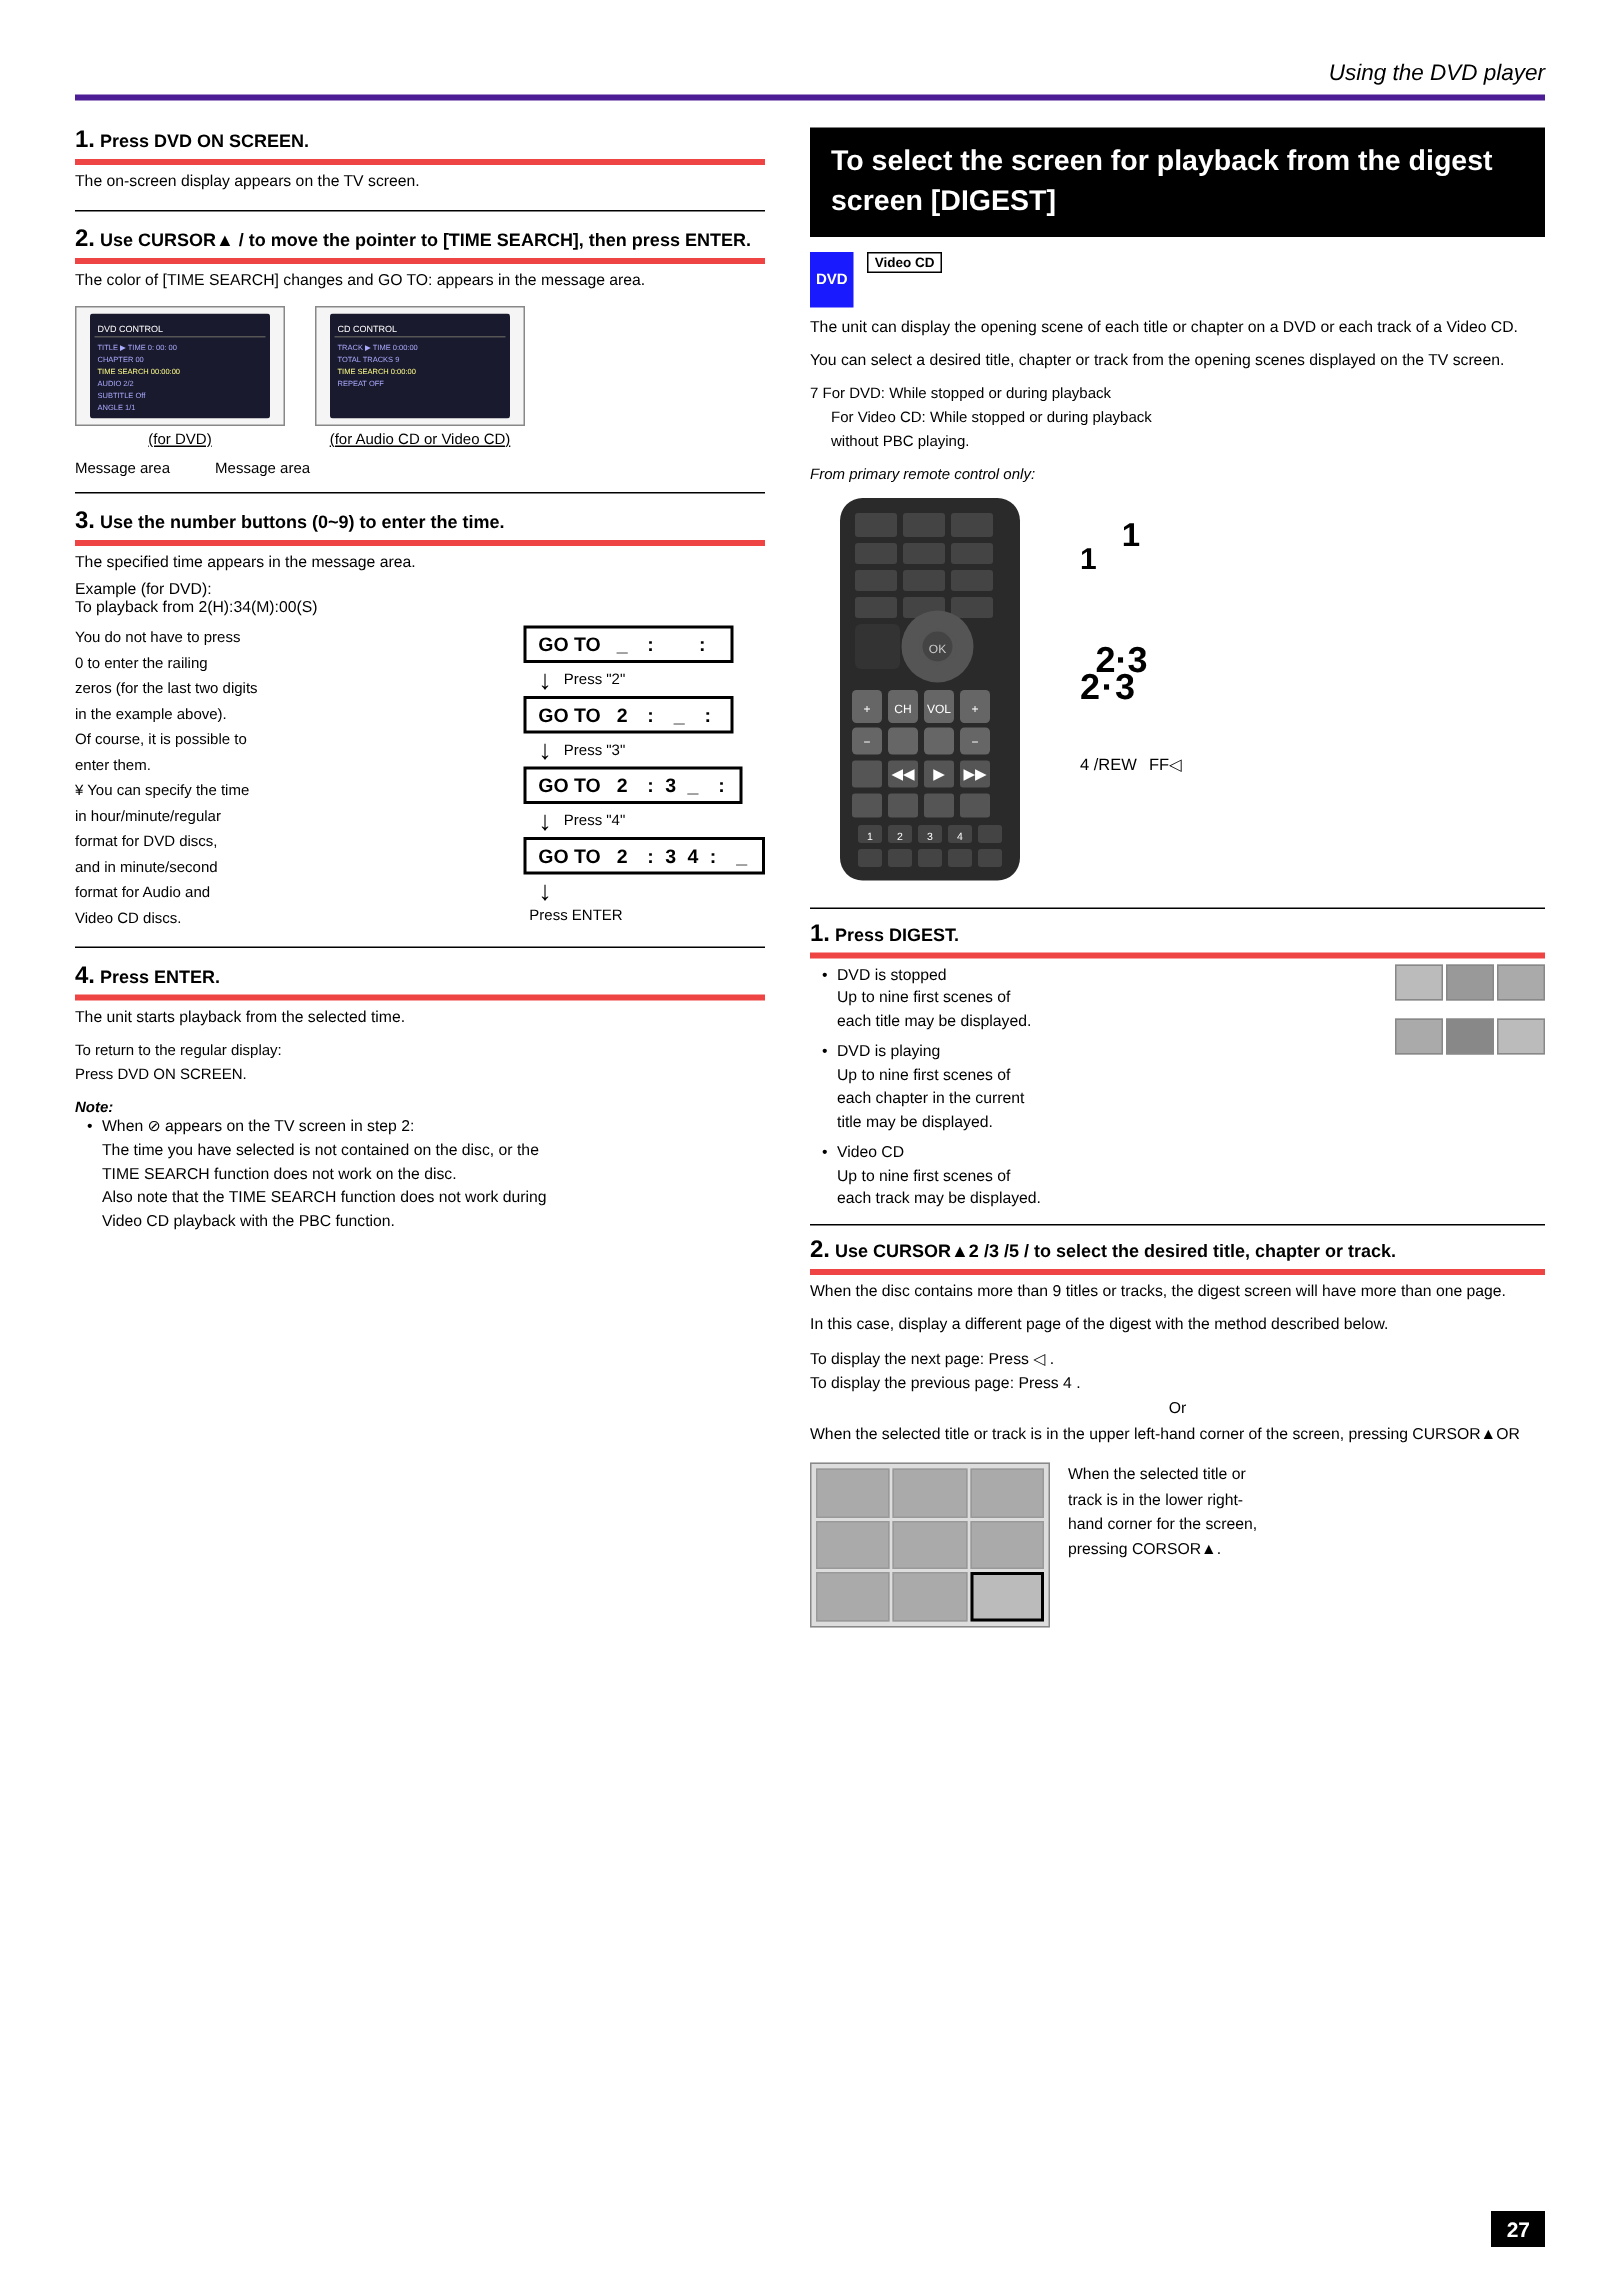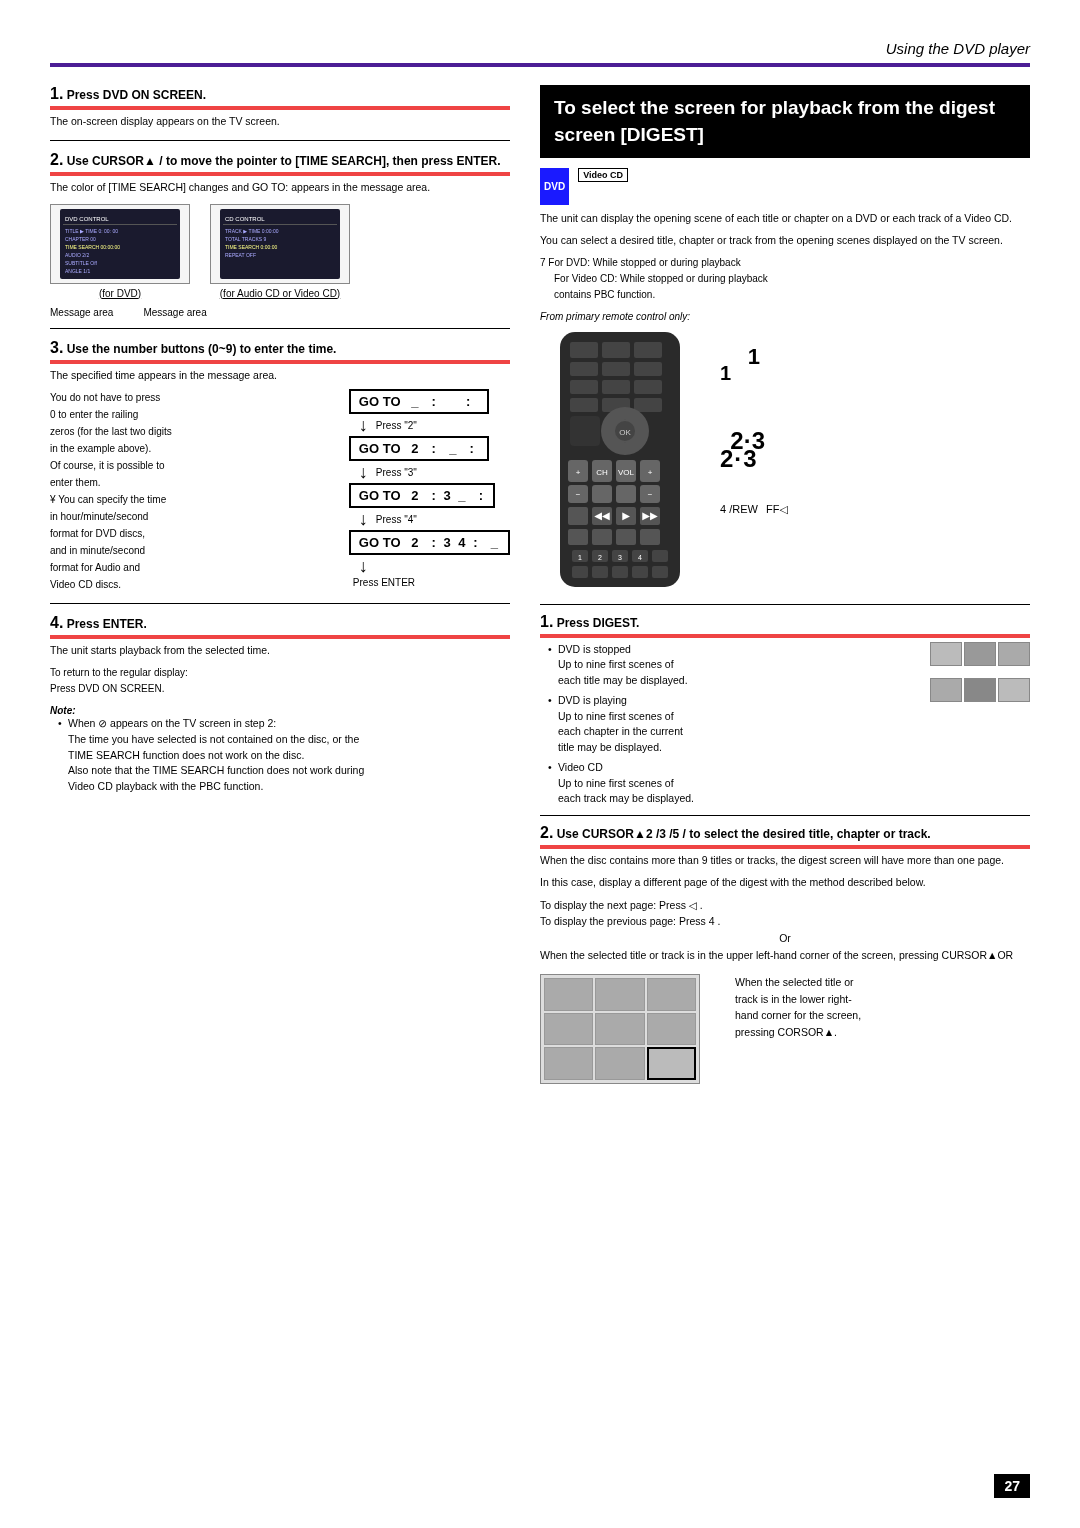--- a/index.html
+++ b/index.html
@@ -170,21 +170,21 @@
       background: #000;
       color: #fff;
       font-size: 14px;
       font-weight: bold;
       padding: 4px 10px;
     }
     
     .bottom-digest-section {
       margin-top: 10px;
       display: flex;
-      gap: 35px;
+      gap: 12px;
       align-items: flex-start;
     }
     .bottom-digest-img {
       width: 160px;
       height: 110px;
       border: 1px solid #888;
       background: #ddd;
       display: grid;
       grid-template-columns: repeat(3, 1fr);
       grid-template-rows: repeat(3, 1fr);
@@ -287,31 +287,35 @@
 
       <hr class="section-divider">
 
       <div>
         <div class="step-heading">
           <span class="step-number">3.</span>
           <span>Use the number buttons (0~9) to enter the time.</span>
         </div>
         <div class="sub-text">The specified time appears in the message area.</div>
 
+        <div style="font-size:10.5px; margin-bottom:3px;">
+          <span>Example (for DVD):</span><br>
+          <span>To playback from 2(H):34(M):00(S)</span>
+        </div>
 
         <div style="display:flex; gap:10px; margin: 6px 0;">
           <div style="flex:1; font-size:10px; line-height:1.7;">
             <span>You do not have to press</span><br>
             <span>0  to enter the railing</span><br>
             <span>zeros (for the last two digits</span><br>
             <span>in the example above).</span><br>
             <span>Of course, it is possible to</span><br>
             <span>enter them.</span><br>
             <span>¥  You can specify the time</span><br>
-            <span>in hour/minute/second</span><br>
+            <span>in hour/minute/regular</span><br>
             <span>format for DVD discs,</span><br>
             <span>and in minute/second</span><br>
             <span>format for Audio and</span><br>
             <span>Video CD discs.</span>
           </div>
 
           <div style="display:flex; flex-direction:column; align-items:flex-start; gap:0;">
 
             <div class="goto-box">
               <span class="goto-label">GO TO</span>
@@ -389,21 +393,21 @@
       <div style="display:flex; align-items:flex-start; gap:6px; margin-bottom:6px;">
         <span class="dvd-badge">DVD</span>
         <span style="font-size:9px; border: 1px solid #000; padding: 1px 4px; font-weight:bold;">Video CD</span>
       </div>
       <div class="right-body-text">The unit can display the opening scene of each title or chapter on a DVD or each track of a Video CD.</div>
       <div class="right-body-text">You can select a desired title, chapter or track from the opening scenes displayed on the TV screen.</div>
 
       <div style="font-size:10px; line-height:1.6; margin-bottom:8px;">
         <div>7  For DVD: While stopped or during playback</div>
         <div style="padding-left:14px;">For Video CD: While stopped or during playback</div>
-        <div style="padding-left:14px;">contains PBC function.</div>
+        <div style="padding-left:14px;">without PBC playing.</div>
       </div>
 
       <div class="italic-note">From primary remote control only:</div>
 
       <div class="remote-section">
 
         <div style="position:relative;">
           <svg width="160" height="260">
 
             <rect x="20" y="0" width="120" height="255" rx="15" fill="#2a2a2a"></rect>

